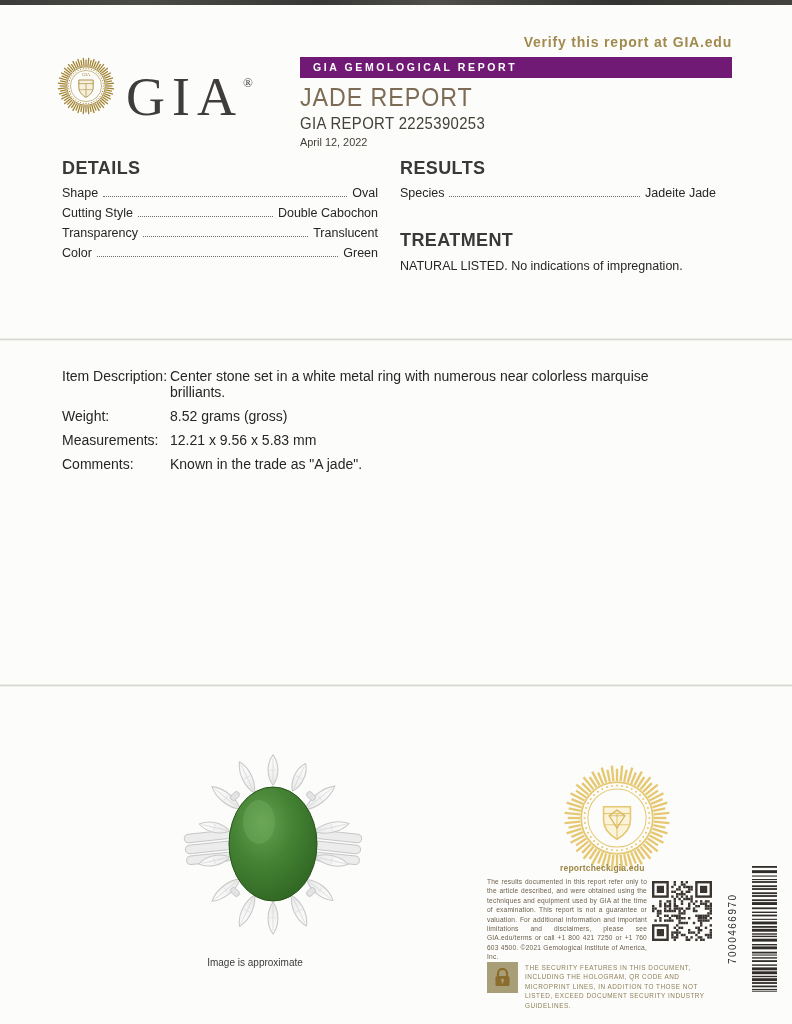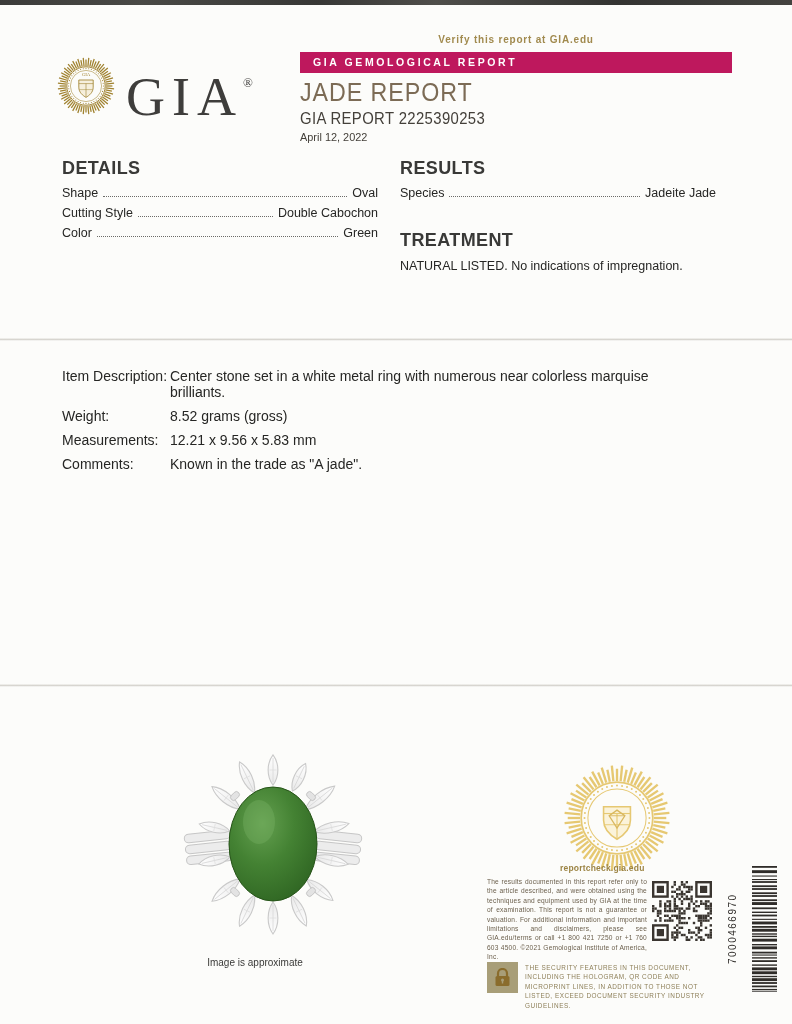--- a/index.html
+++ b/index.html
@@ -18,23 +18,23 @@
     opacity:.92; }
 
   
   .logo-group { position:absolute; left:56px; top:54px; display:flex; align-items:flex-start; }
   .logo-seal { width:60px; height:60px; margin-top:2px; }
   .logotype { font-family:"Liberation Serif", serif; font-size:54px; line-height:58px;
     letter-spacing:7px; color:#3e3d3b; margin-left:10px; font-weight:400; }
   .regmark { font-size:13px; vertical-align:28px; letter-spacing:0; color:#4a4947; }
 
   .head-right { position:absolute; left:300px; top:34px; width:432px; }
-  .verify { text-align:center; font-size:10px; font-weight:700; letter-spacing:.8px;
+  .verify { text-align:right; font-size:14px; font-weight:700; letter-spacing:.8px;
     color:#a18a4e; margin-bottom:7px; }
-  .banner { height:21px; background:#be185d; color:#ffffff; font-size:10.5px; font-weight:700;
+  .banner { height:21px; background:#701a75; color:#ffffff; font-size:10.5px; font-weight:700;
     letter-spacing:2.6px; line-height:21px; padding-left:13px; }
   .rpt-title { margin-top:5px; font-size:25px; font-weight:500; letter-spacing:1px;
     color:#7c6b55; transform:scaleX(.93); transform-origin:0 50%; }
   .rpt-number { margin-top:3px; font-size:16px; font-weight:500; letter-spacing:.4px;
     color:#44403a; transform:scaleX(.93); transform-origin:0 50%; }
   .rpt-date { margin-top:3px; font-size:11.5px; font-weight:500; color:#44403a;
     transform:scaleX(.95); transform-origin:0 50%; }
 
   
   .col { position:absolute; top:158px; width:316px; }
@@ -217,20 +217,25 @@
     <div class="sec-head">DETAILS</div>
     <div class="spec-row">
       <span class="lbl">Shape</span>
       <span class="leader"></span>
       <span class="val">Oval</span>
     </div>
     <div class="spec-row">
       <span class="lbl">Cutting Style</span>
       <span class="leader"></span>
       <span class="val">Double Cabochon</span>
+    </div>
+    <div class="spec-row">
+      <span class="lbl">Transparency</span>
+      <span class="leader"></span>
+      <span class="val">Translucent</span>
     </div>
     <div class="spec-row">
       <span class="lbl">Color</span>
       <span class="leader"></span>
       <span class="val">Green</span>
     </div>
   </div>
 
   <div class="col right">
     <div class="sec-head">RESULTS</div>

